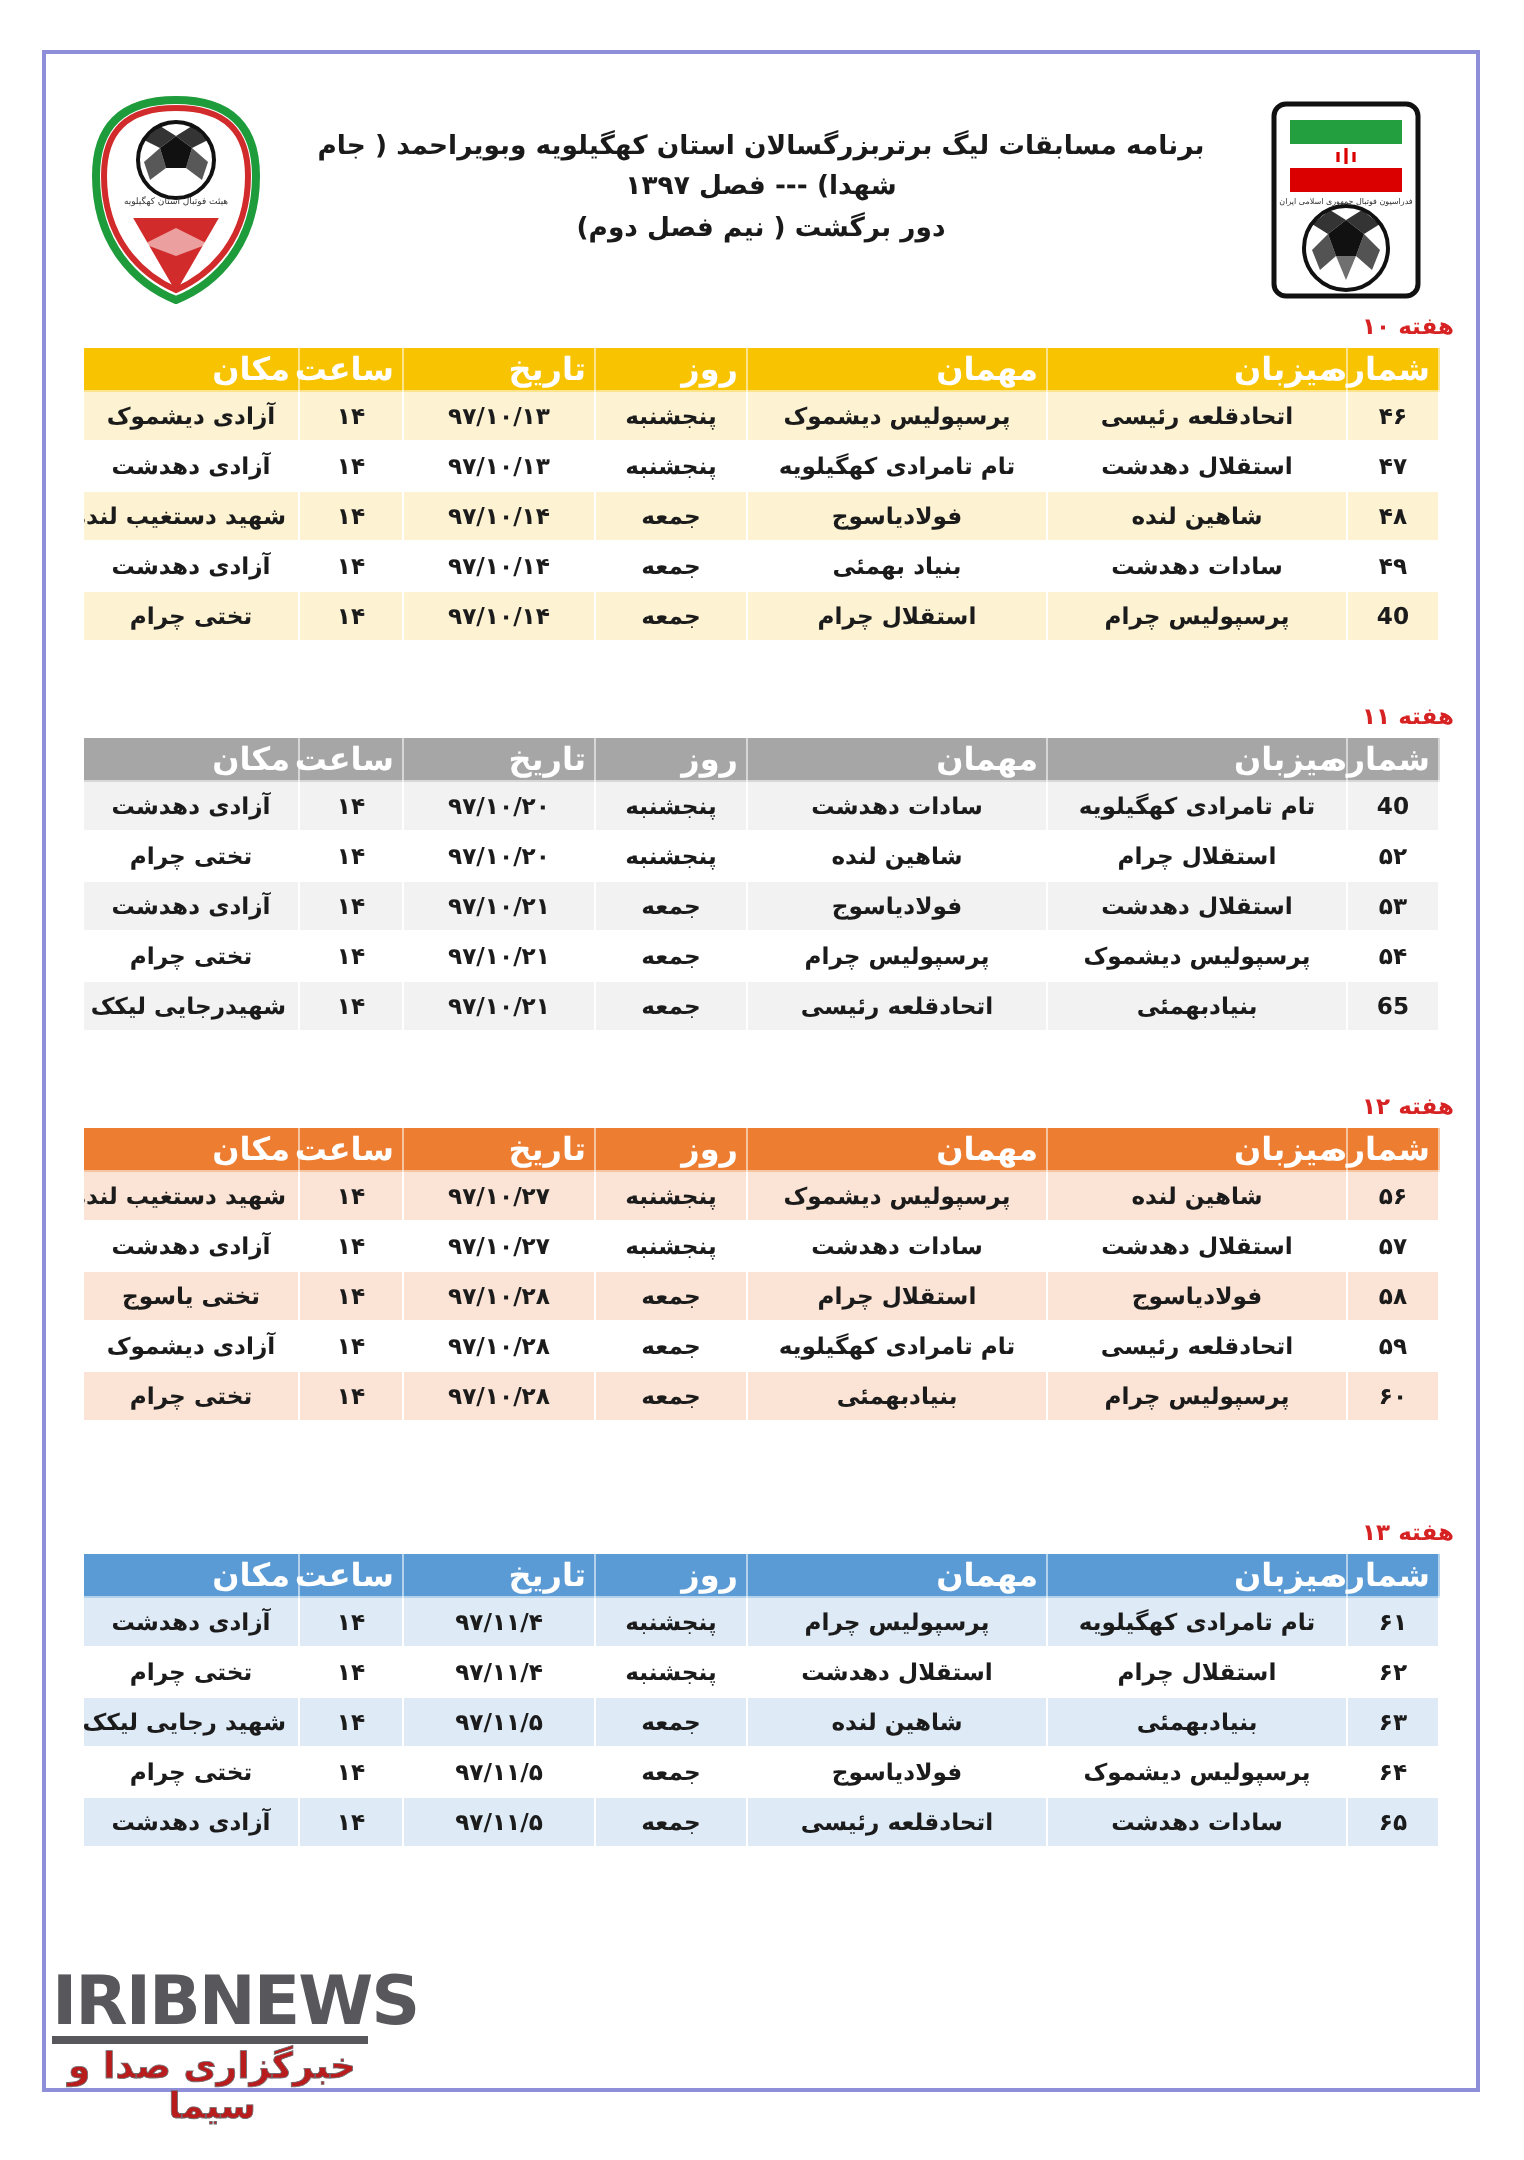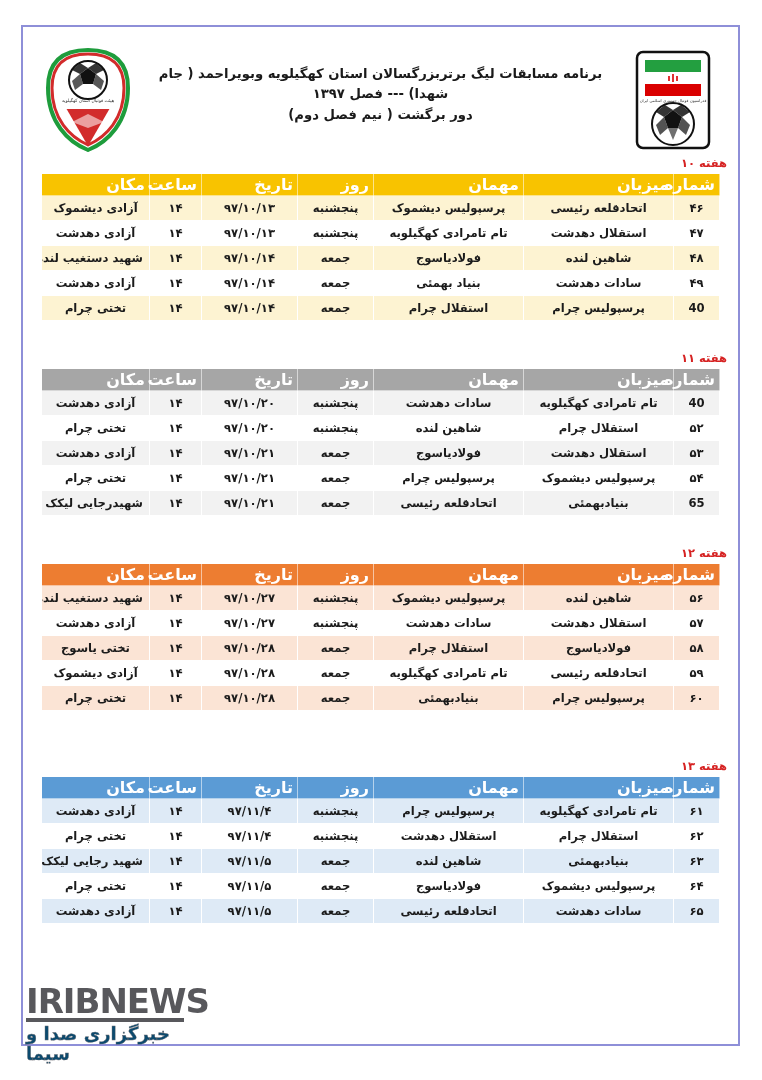--- a/index.html
+++ b/index.html
@@ -150,25 +150,25 @@
     color: #58585c;
     line-height: 0.95;
   }
   #wm-rule {
     height: 4px; width: 158px;
     background: #58585c;
     margin: 1px 0 2px 0;
   }
   #wm-fa {
     direction: rtl;
-    text-align: left;
+    text-align: center;
     width: 160px;
     font-size: 18px;
     font-weight: bold;
-    color: #0c4a6e;
+    color: #b91c1c;
     line-height: 1.1;
     -webkit-text-stroke: 0.4px #6f6f75;
   }
 
   
   svg { display: block; }
 </style>
 </head>
 <body>
 

